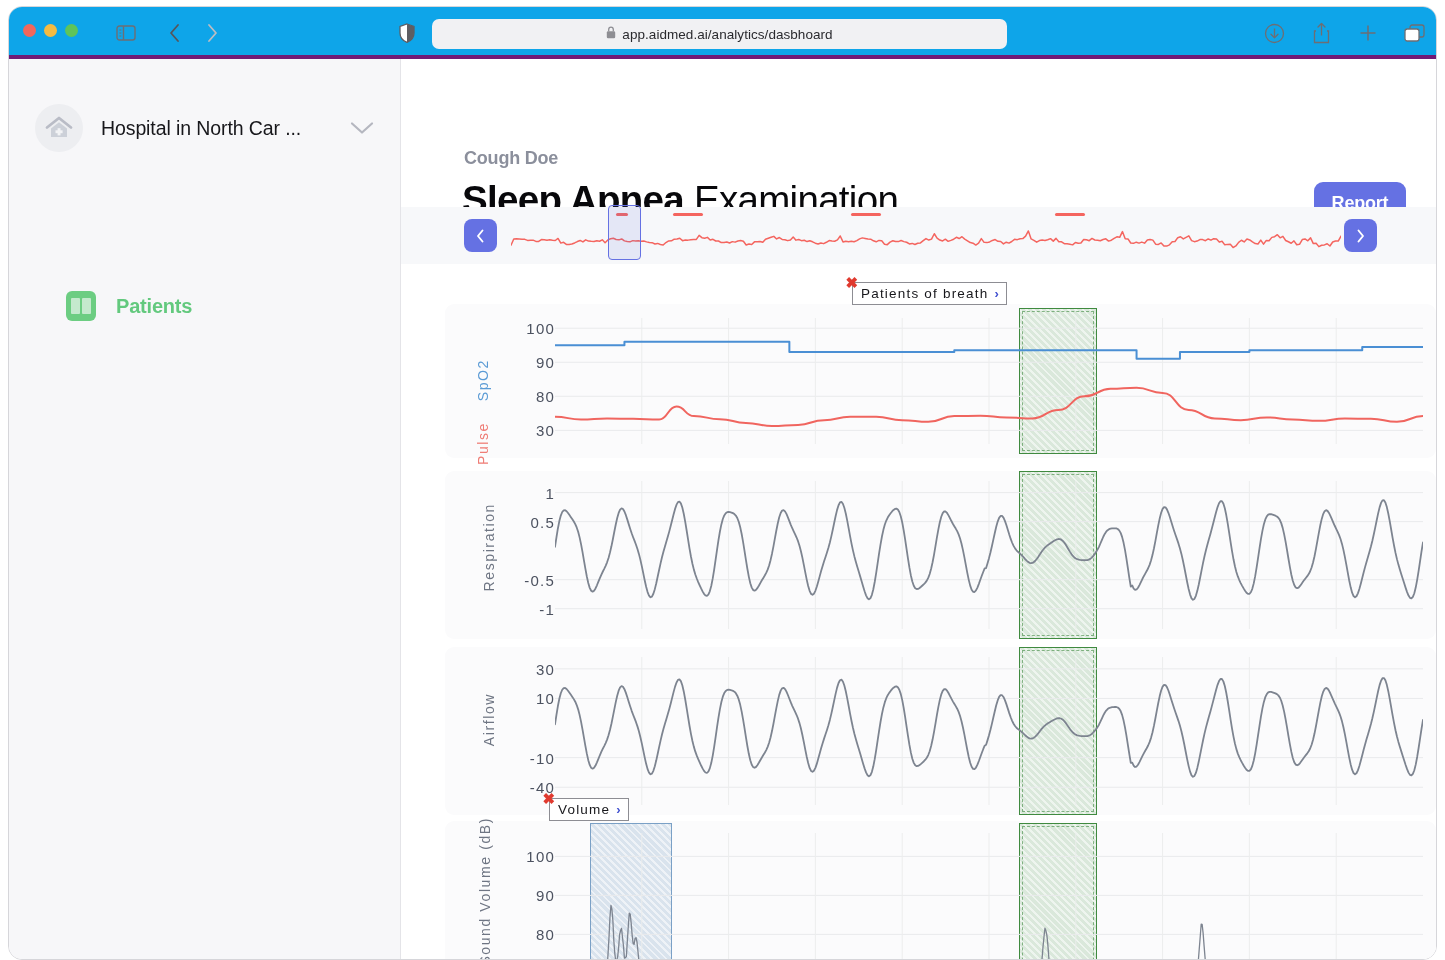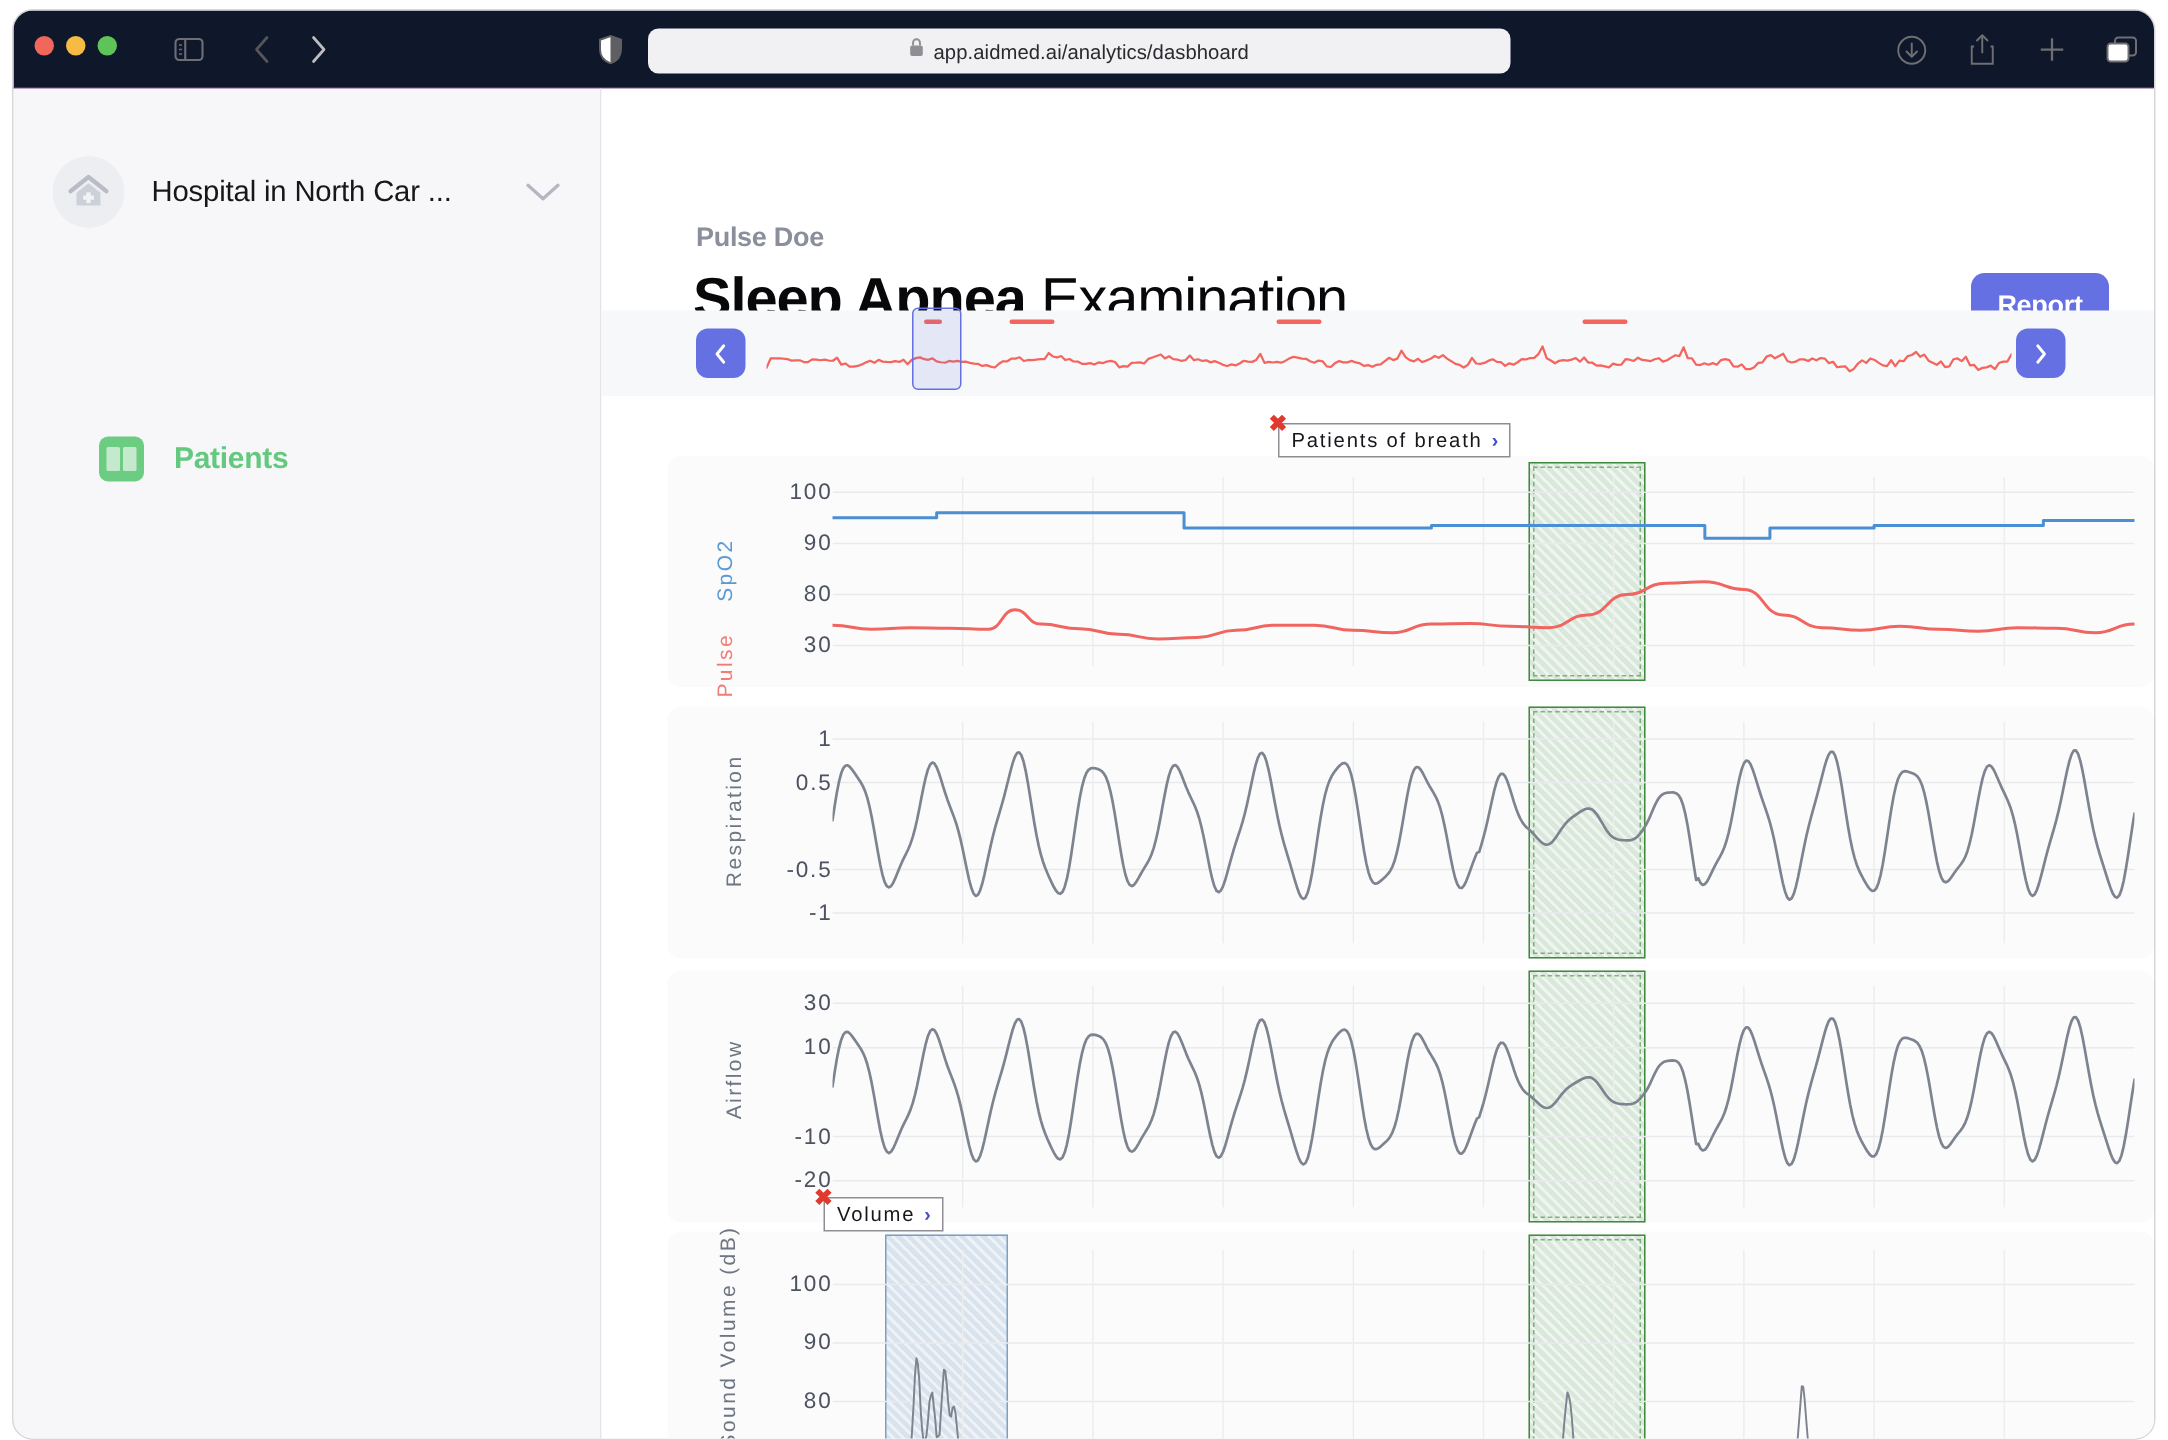--- a/index.html
+++ b/index.html
@@ -16,22 +16,22 @@
     background: #ffffff;
     border: 1px solid #d6d6da;
     border-radius: 14px;
     overflow: hidden;
   }
 
   
   #chrome {
     position: relative;
     height: 52px;
-    background: #0f172a;
-    border-bottom: 1px solid #701a75;
+    background: #0ea5e9;
+    border-bottom: 4px solid #701a75;
   }
   .traffic { position: absolute; top: 17px; display: flex; gap: 8px; left: 14px; }
   .dot { width: 13px; height: 13px; border-radius: 50%; }
   .dot.red { background: #f2675c; }
   .dot.yellow { background: #f5bb42; }
   .dot.green { background: #5ec45a; }
 
   .chrome-icon {
     position: absolute; top: 13px;
     width: 26px; height: 26px;
@@ -342,21 +342,21 @@
           <i></i>
             <i></i>
         </span>
         <span id="patients-label">Patients</span>
       </div>
 
     </aside>
 
     <main id="main">
 
-      <div id="patient-name">Pulse Doe</div>
+      <div id="patient-name">Cough Doe</div>
       <h1 id="page-title">
         <span class="bold">Sleep Apnea</span>
         <span class="light">Examination</span>
       </h1>
       <button id="report-btn">Report</button>
 
       <div id="minimap">
         <button class="nav-arrow" id="nav-prev">
           <svg width="9" height="14" viewBox="0 0 9 14">
               <polyline points="6.5,1.5 2,7 6.5,12.5" fill="none" stroke="#ffffff" stroke-width="1.9" stroke-linecap="round" stroke-linejoin="round"></polyline>
@@ -440,21 +440,21 @@
             </svg>
           </div>
       </section>
 
       <section class="chart-card" id="chart-air">
         <div class="axis-title plain" style="left:36px; top:46px;">Airflow</div>
         <div class="ylabels" id="yl-air">
             <div class="ytick" style="top: 21.84px;">30</div>
             <div class="ytick" style="top: 51.44px; text-align: right;">10</div>
             <div class="ytick" style="top: 110.64px;">-10</div>
-            <div class="ytick" style="top: 140.24px;">-20</div>
+            <div class="ytick" style="top: 140.24px;">-40</div>
           </div>
         <div class="plot" id="plot-air" style="left:110px; top:10px; width:868px; height:148px;">
             <div class="region green" style="left: 464.38px; width: 78.12px; top: -10px; height: 168px;"></div>
             <svg width="868" height="148" viewBox="0 0 868 148" style="position: absolute; left: 0px; top: 0px;">
               <line x1="0" x2="868" y1="11.840000000000003" y2="11.840000000000003" stroke="#e9eaec" stroke-width="1"></line>
               <line x1="0" x2="868" y1="41.44" y2="41.44" stroke="#e9eaec" stroke-width="1"></line>
               <line x1="0" x2="868" y1="100.64" y2="100.64" stroke="#e9eaec" stroke-width="1"></line>
               <line x1="0" x2="868" y1="130.24" y2="130.24" stroke="#e9eaec" stroke-width="1"></line>
               <line x1="86.8" x2="86.8" y1="0" y2="148" stroke="#eceded" stroke-width="1"></line>
               <line x1="173.6" x2="173.6" y1="0" y2="148" stroke="#eceded" stroke-width="1"></line>

